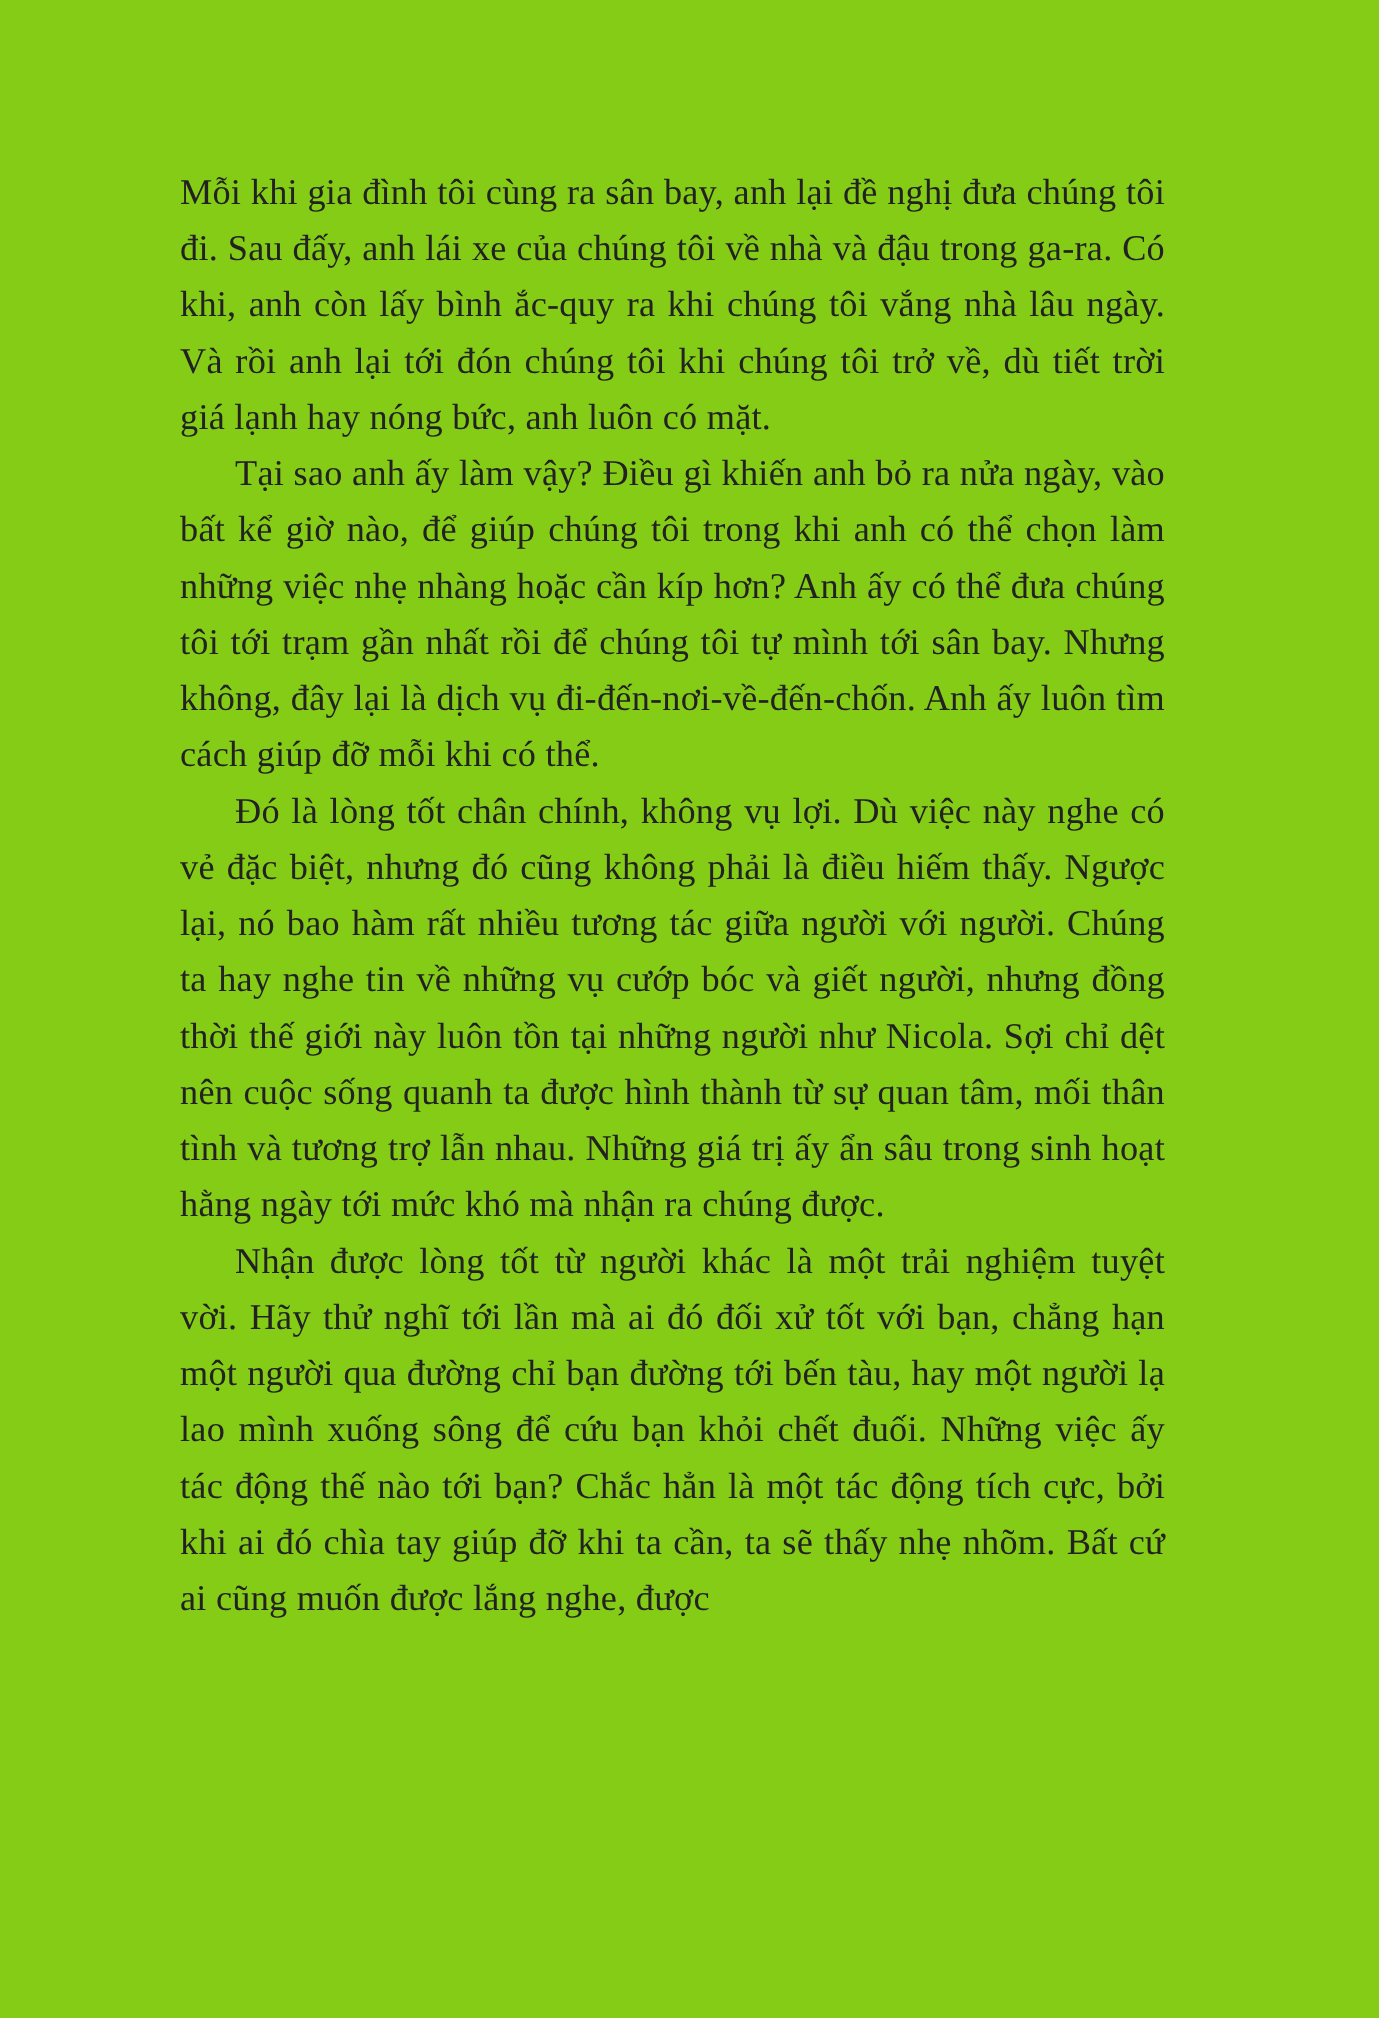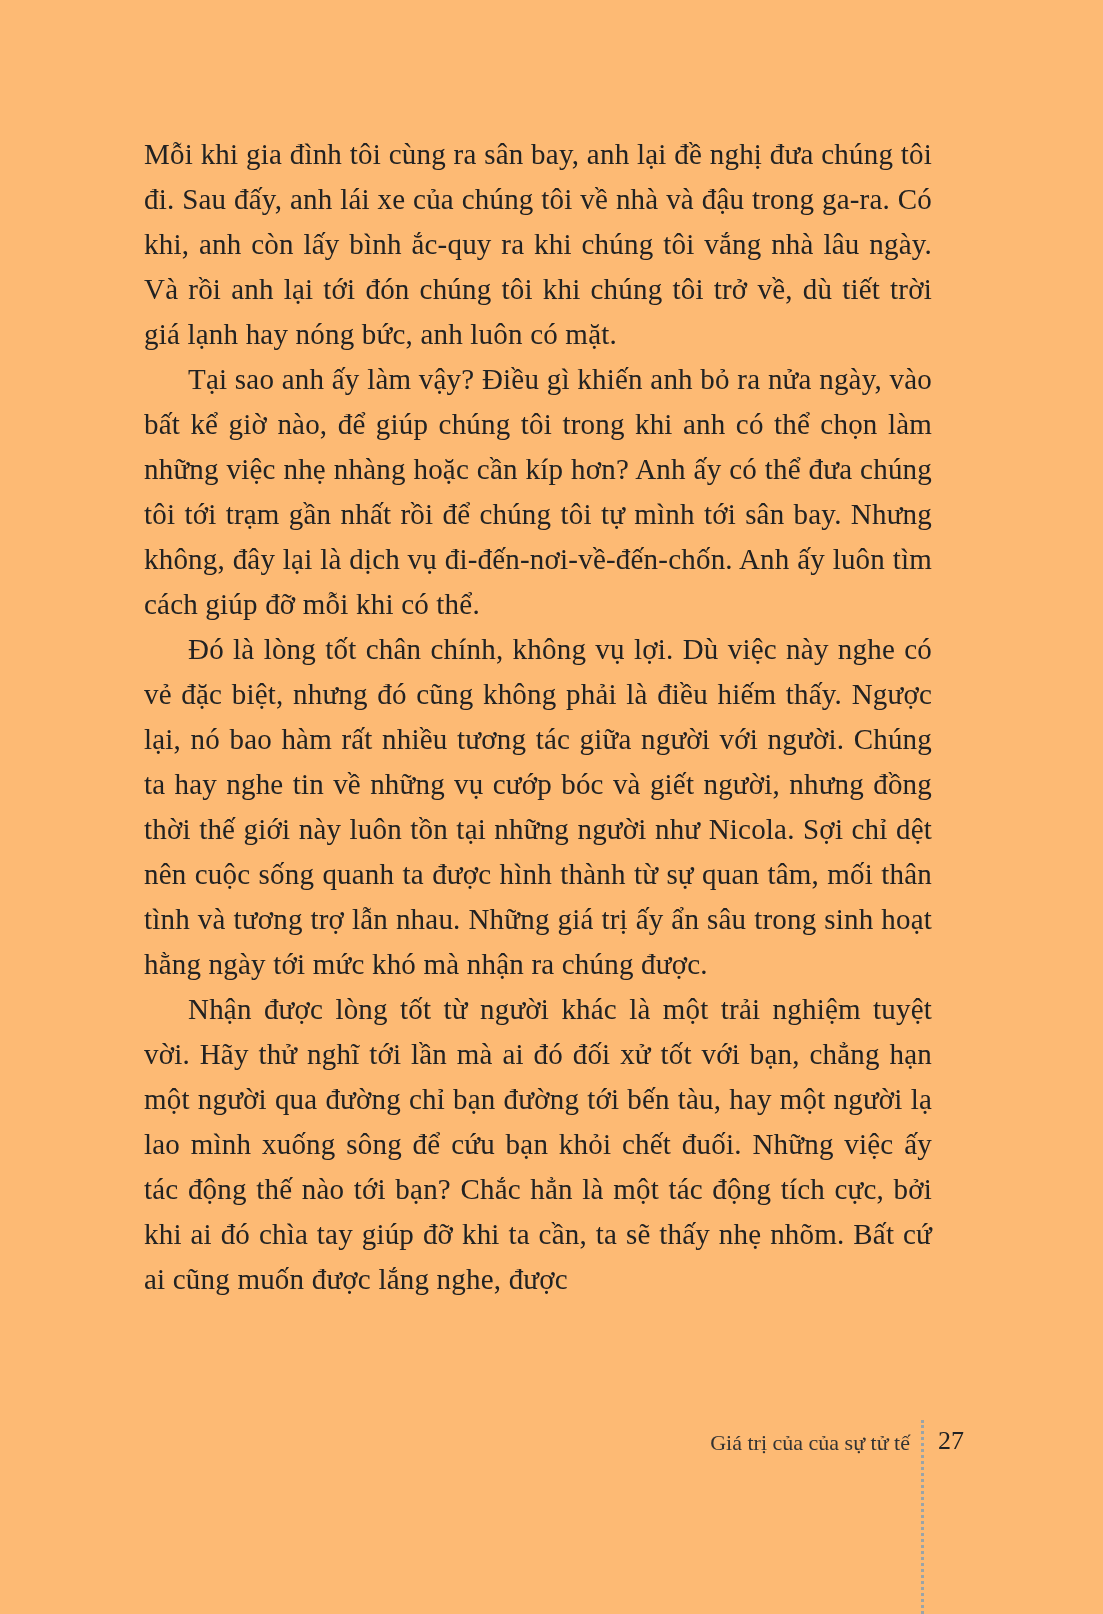--- a/index.html
+++ b/index.html
@@ -4,21 +4,21 @@
 <style>
   html, body {
     margin: 0;
     padding: 0;
     background: #ffffff;
   }
   .page {
     position: relative;
     width: 1103px;
     height: 1614px;
-    background: #fdba74;
+    background: #84cc16;
     overflow: hidden;
     font-family: "Liberation Serif", serif;
   }
   .content {
     position: absolute;
     left: 144px;
     top: 132px;
     width: 788px;
   }
   .content p {
@@ -70,19 +70,14 @@
 
 <div class="page">
 
   <div class="content">
     <p>Mỗi khi gia đình tôi cùng ra sân bay, anh lại đề nghị đưa chúng tôi đi. Sau đấy, anh lái xe của chúng tôi về nhà và đậu trong ga-ra. Có khi, anh còn lấy bình ắc-quy ra khi chúng tôi vắng nhà lâu ngày. Và rồi anh lại tới đón chúng tôi khi chúng tôi trở về, dù tiết trời giá lạnh hay nóng bức, anh luôn có mặt.</p>
     <p class="indented">Tại sao anh ấy làm vậy? Điều gì khiến anh bỏ ra nửa ngày, vào bất kể giờ nào, để giúp chúng tôi trong khi anh có thể chọn làm những việc nhẹ nhàng hoặc cần kíp hơn? Anh ấy có thể đưa chúng tôi tới trạm gần nhất rồi để chúng tôi tự mình tới sân bay. Nhưng không, đây lại là dịch vụ đi-đến-nơi-về-đến-chốn. Anh ấy luôn tìm cách giúp đỡ mỗi khi có thể.</p>
     <p class="indented">Đó là lòng tốt chân chính, không vụ lợi. Dù việc này nghe có vẻ đặc biệt, nhưng đó cũng không phải là điều hiếm thấy. Ngược lại, nó bao hàm rất nhiều tương tác giữa người với người. Chúng ta hay nghe tin về những vụ cướp bóc và giết người, nhưng đồng thời thế giới này luôn tồn tại những người như Nicola. Sợi chỉ dệt nên cuộc sống quanh ta được hình thành từ sự quan tâm, mối thân tình và tương trợ lẫn nhau. Những giá trị ấy ẩn sâu trong sinh hoạt hằng ngày tới mức khó mà nhận ra chúng được.</p>
     <p class="indented">Nhận được lòng tốt từ người khác là một trải nghiệm tuyệt vời. Hãy thử nghĩ tới lần mà ai đó đối xử tốt với bạn, chẳng hạn một người qua đường chỉ bạn đường tới bến tàu, hay một người lạ lao mình xuống sông để cứu bạn khỏi chết đuối. Những việc ấy tác động thế nào tới bạn? Chắc hẳn là một tác động tích cực, bởi khi ai đó chìa tay giúp đỡ khi ta cần, ta sẽ thấy nhẹ nhõm. Bất cứ ai cũng muốn được lắng nghe, được</p>
   </div>
 
-  <div class="footer">
-    <span class="running-title">Giá trị của của sự tử tế</span>
-    <span class="footer-rule"></span>
-    <span class="page-number">27</span>
-  </div>
 
 </div>
 
 </body></html>

